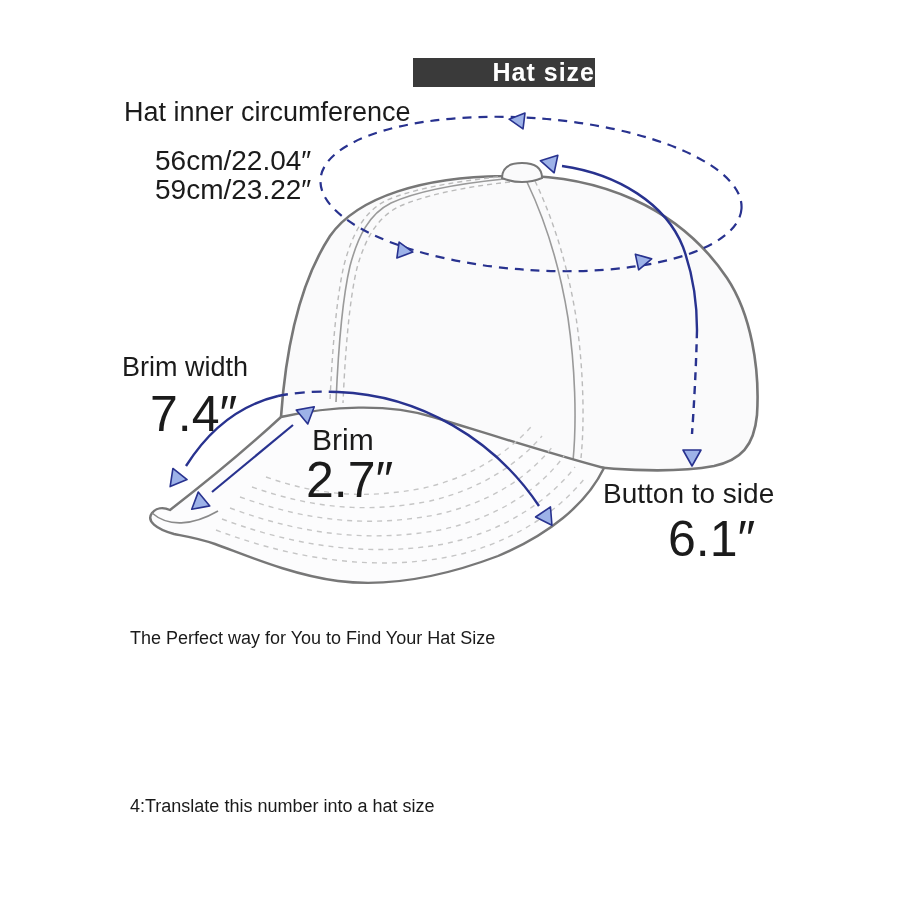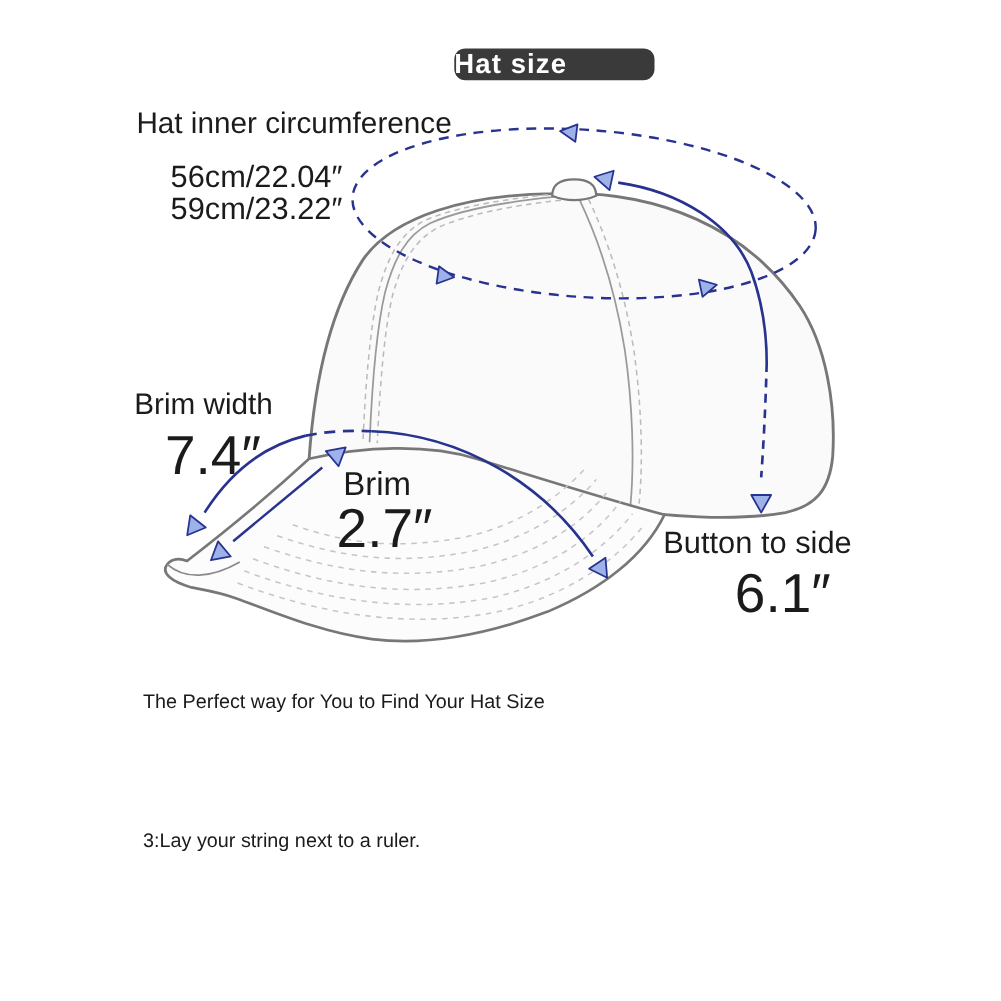--- a/index.html
+++ b/index.html
@@ -1,20 +1,20 @@
 <!DOCTYPE html>
 <html><head>
 <meta charset="utf-8">
 <style>
   html,body{margin:0;padding:0;background:#ffffff;}
   #stage{position:relative;width:910px;height:910px;background:#ffffff;overflow:hidden;
          font-family:"Liberation Sans","DejaVu Sans",sans-serif;}
-  #title-bar{position:absolute;left:413px;top:44px;width:182px;height:29px;
+  #title-bar{position:absolute;left:413px;top:58px;width:182px;height:29px;
              background:#3a3a3a;color:#ffffff;font-size:25px;font-weight:bold;
-             letter-spacing:1px;text-align:left;line-height:29px;border-radius:10px;}
+             letter-spacing:1px;text-align:right;line-height:29px;}
   #diagram{position:absolute;left:0;top:0;}
   .svg-label{fill:#1b1b1b;}
   .instr{position:absolute;left:130px;color:#1a1a1a;
          font-size:18px;white-space:nowrap;}
   .instr.note{left:143px;}
 </style>
 </head>
 <body>
 
 <div id="stage">
@@ -93,15 +93,15 @@
       <text x="306" y="497" font-size="50">2.7″</text>
 
       <text x="603" y="503" font-size="28">Button to side</text>
       <text x="668" y="556" font-size="50">6.1″</text>
     </g>
   </svg>
 
   <div id="title-bar">Hat size</div>
 
   <div class="instr" style="top:628px;">The Perfect way for You to Find Your Hat Size</div>
-  <div class="instr" style="top:754px;">3:Lay your string next to a ruler.</div>
+  <div class="instr" style="top:796px;">4:Translate this number into a hat size</div>
 
 </div>
 
 </body></html>

